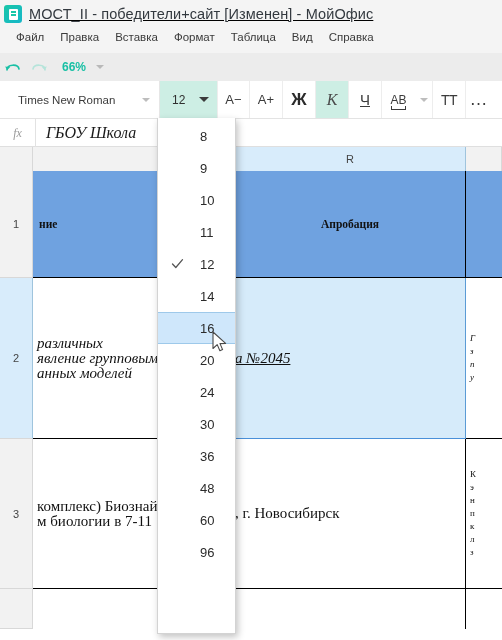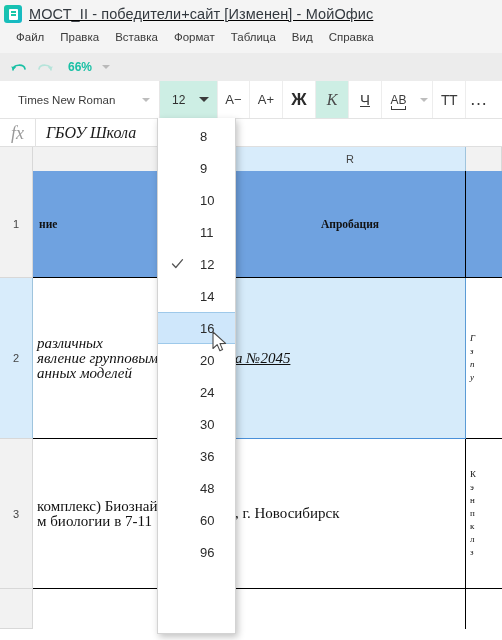--- a/index.html
+++ b/index.html
@@ -39,21 +39,21 @@
     height:25px;display:flex;align-items:flex-start;background:#f4f4f4;
     padding-left:8px;position:relative;z-index:5;
   }
   #menubar .mi{
     font-size:11.5px;color:#3a3a3a;padding:3px 8px;white-space:nowrap;cursor:default;
   }
 
   
   #quickbar{
     height:28px;display:flex;align-items:center;background:#ececec;
-    padding-left:6px;position:relative;z-index:5;
+    position:relative;z-index:5;
   }
   .qa-btn{width:26px;height:22px;display:flex;align-items:center;justify-content:center;}
   .qa-btn svg{display:block;}
   #zoom-value{font-size:12px;color:#19c0a5;font-weight:bold;margin-left:10px;}
   #zoom-caret{
     margin-left:10px;width:0;height:0;
     border-left:4px solid transparent;border-right:4px solid transparent;
     border-top:4px solid #b9b9b9;
   }
 
@@ -97,21 +97,21 @@
   #btn-more{width:26px;}
   #btn-more .lbl{font-size:18px;color:#3b3b3b;letter-spacing:1px;line-height:.4;}
 
   
   #formulabar{
     height:28px;display:flex;align-items:center;background:#ffffff;
     border-bottom:1px solid #dfdfdf;position:relative;z-index:4;
   }
   #fx-icon{
     width:36px;text-align:center;font-family:"Liberation Serif",serif;font-style:italic;
-    font-size:18px;color:#9a9a9a;border-right:1px solid #e2e2e2;line-height:28px;
+    font-size:12px;color:#9a9a9a;border-right:1px solid #e2e2e2;line-height:28px;
   }
   #formula-value{
     font-family:"Liberation Serif",serif;font-style:italic;font-size:16px;color:#1a1a1a;
     padding-left:10px;white-space:nowrap;
   }
 
   
   #sheet{position:absolute;left:0;top:147px;width:502px;height:493px;overflow:hidden;background:#fff;}
   #colheader{
     display:flex;height:24px;border-bottom:1px solid #c8c8c8;

